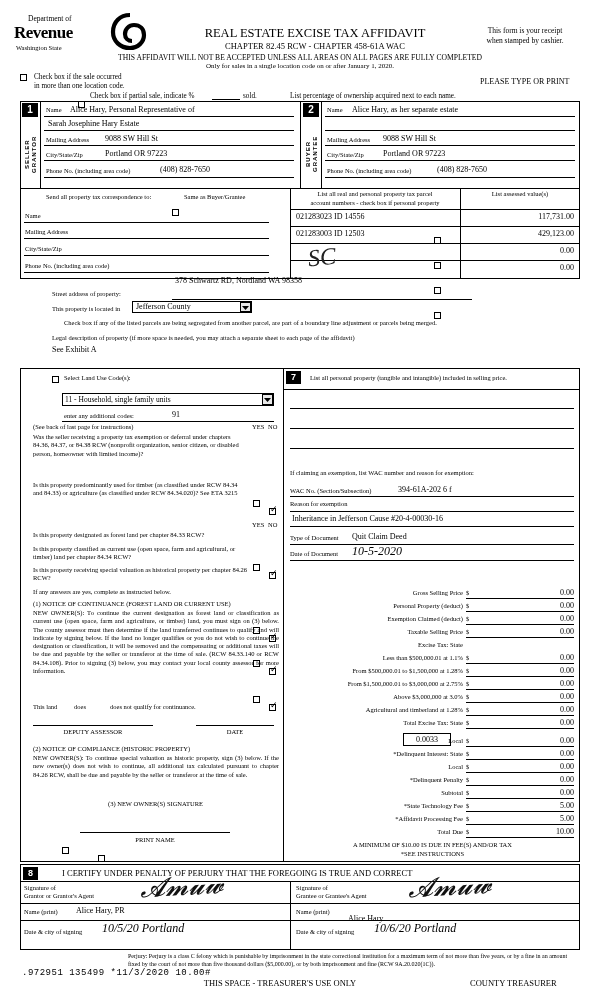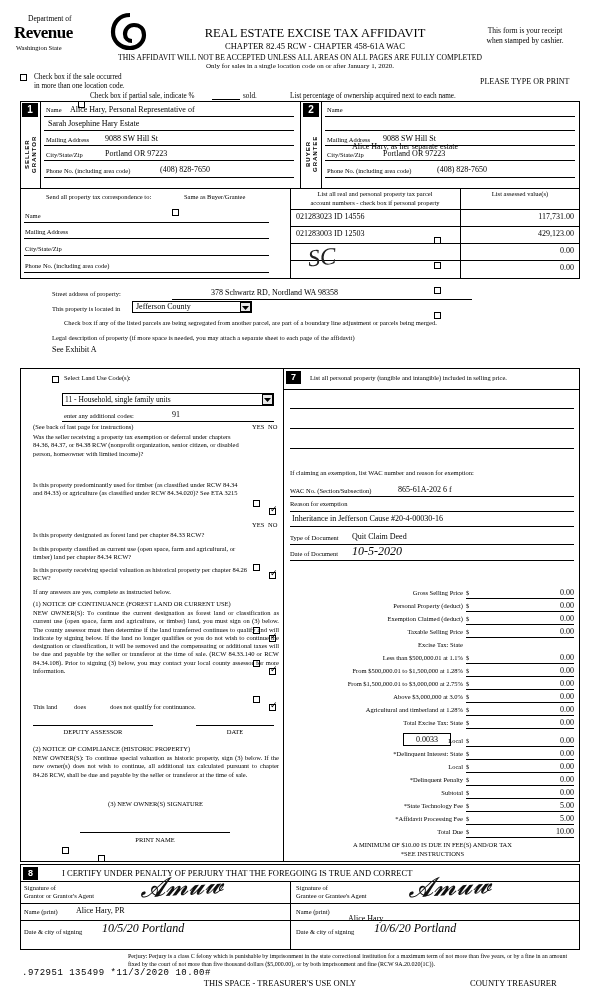--- a/index.html
+++ b/index.html
@@ -83,21 +83,21 @@
 
   <div class="abs xs" style="left:46px;top:167px;">Phone No. (including area code)</div>
   <div class="abs fld" style="left:160px;top:165px;">(408) 828-7650</div>
   <div class="line hl" style="left:44px;top:177px;width:250px;"></div>
 
   <div class="secnum" style="left:303px;top:103px;width:16px;height:14px;font-size:10px;line-height:14px;">2</div>
   <div class="line vl" style="left:321px;top:101px;height:87px;"></div>
   <div class="abs vert" style="left:305px;top:126px;height:56px;width:14px;line-height:7px;">BUYER<br>GRANTEE</div>
 
   <div class="abs xs" style="left:327px;top:106px;">Name</div>
-  <div class="abs fld" style="left:352px;top:105px;margin-top:37px;">Alice Hary, as her separate estate</div>
+  <div class="abs fld" style="left:352px;top:105px;">Alice Hary, as her separate estate</div>
   <div class="line hl" style="left:325px;top:116px;width:250px;"></div>
   <div class="line hl" style="left:325px;top:130px;width:250px;"></div>
 
   <div class="abs xs" style="left:327px;top:136px;">Mailing Address</div>
   <div class="abs fld" style="left:383px;top:134px;">9088 SW Hill St</div>
   <div class="line hl" style="left:325px;top:145px;width:250px;"></div>
 
   <div class="abs xs" style="left:327px;top:151px;">City/State/Zip</div>
   <div class="abs fld" style="left:383px;top:149px;">Portland OR 97223</div>
   <div class="line hl" style="left:325px;top:160px;width:250px;"></div>
@@ -141,21 +141,21 @@
   <div class="abs right fld" style="left:462px;top:246px;width:112px;">0.00</div>
   <div class="line hl" style="left:290px;top:260px;width:290px;"></div>
 
   <div class="abs fld" style="left:296px;top:263px;"></div>
   <div class="abs cbx" style="left:434px;top:264px;"><span class="cb"></span></div>
   <div class="abs right fld" style="left:462px;top:263px;width:112px;">0.00</div>
 
   <div class="abs sig" style="left:308px;top:244px;font-size:24px;color:#222;transform:rotate(-6deg);">SC</div>
 
   <div class="abs xs" style="left:52px;top:290px;">Street address of property:</div>
-  <div class="abs fld" style="left:175px;top:288px;margin-left:36px;">378 Schwartz RD, Nordland WA 98358</div>
+  <div class="abs fld" style="left:175px;top:276px;">378 Schwartz RD, Nordland WA 98358</div>
   <div class="line hl" style="left:172px;top:299px;width:300px;"></div>
 
   <div class="abs xs" style="left:52px;top:305px;">This property is located in</div>
   <div class="box" style="left:132px;top:301px;width:120px;height:12px;"></div>
   <div class="abs fld" style="left:136px;top:302px;">Jefferson County</div>
   <div class="abs" style="left:240px;top:302px;width:11px;height:10px;border:1px solid #000;box-sizing:border-box;background:#e8e8e8;">
     <svg width="9" height="8" viewBox="0 0 9 8" style="display:block;margin:1px auto;">
         <path d="M1 2 L8 2 L4.5 6 Z" fill="#000"></path>
       </svg>
   </div>
@@ -233,21 +233,21 @@
 
   <div class="secnum" style="left:286px;top:371px;width:15px;height:13px;font-size:9px;line-height:13px;">7</div>
   <div class="abs xs" style="left:310px;top:374px;">List all personal property (tangible and intangible) included in selling price.</div>
   <div class="line hl" style="left:283px;top:389px;width:297px;"></div>
   <div class="line hl" style="left:290px;top:408px;width:284px;"></div>
   <div class="line hl" style="left:290px;top:428px;width:284px;"></div>
   <div class="line hl" style="left:290px;top:448px;width:284px;"></div>
 
   <div class="abs xs" style="left:290px;top:469px;width:285px;">If claiming an exemption, list WAC number and reason for exemption:</div>
   <div class="abs xs" style="left:290px;top:487px;">WAC No. (Section/Subsection)</div>
-  <div class="abs fld" style="left:398px;top:485px;">865-61A-202 6 f</div>
+  <div class="abs fld" style="left:398px;top:485px;">394-61A-202 6 f</div>
   <div class="line hl" style="left:290px;top:496px;width:284px;"></div>
   <div class="abs xs" style="left:290px;top:500px;">Reason for exemption</div>
   <div class="line hl" style="left:290px;top:511px;width:284px;"></div>
   <div class="abs fld" style="left:292px;top:514px;">Inheritance in Jefferson Cause #20-4-00030-16</div>
   <div class="line hl" style="left:290px;top:526px;width:284px;"></div>
 
   <div class="abs xs" style="left:290px;top:534px;">Type of Document</div>
   <div class="abs fld" style="left:352px;top:532px;">Quit Claim Deed</div>
   <div class="line hl" style="left:290px;top:544px;width:284px;"></div>
   <div class="abs xs" style="left:290px;top:550px;">Date of Document</div>

